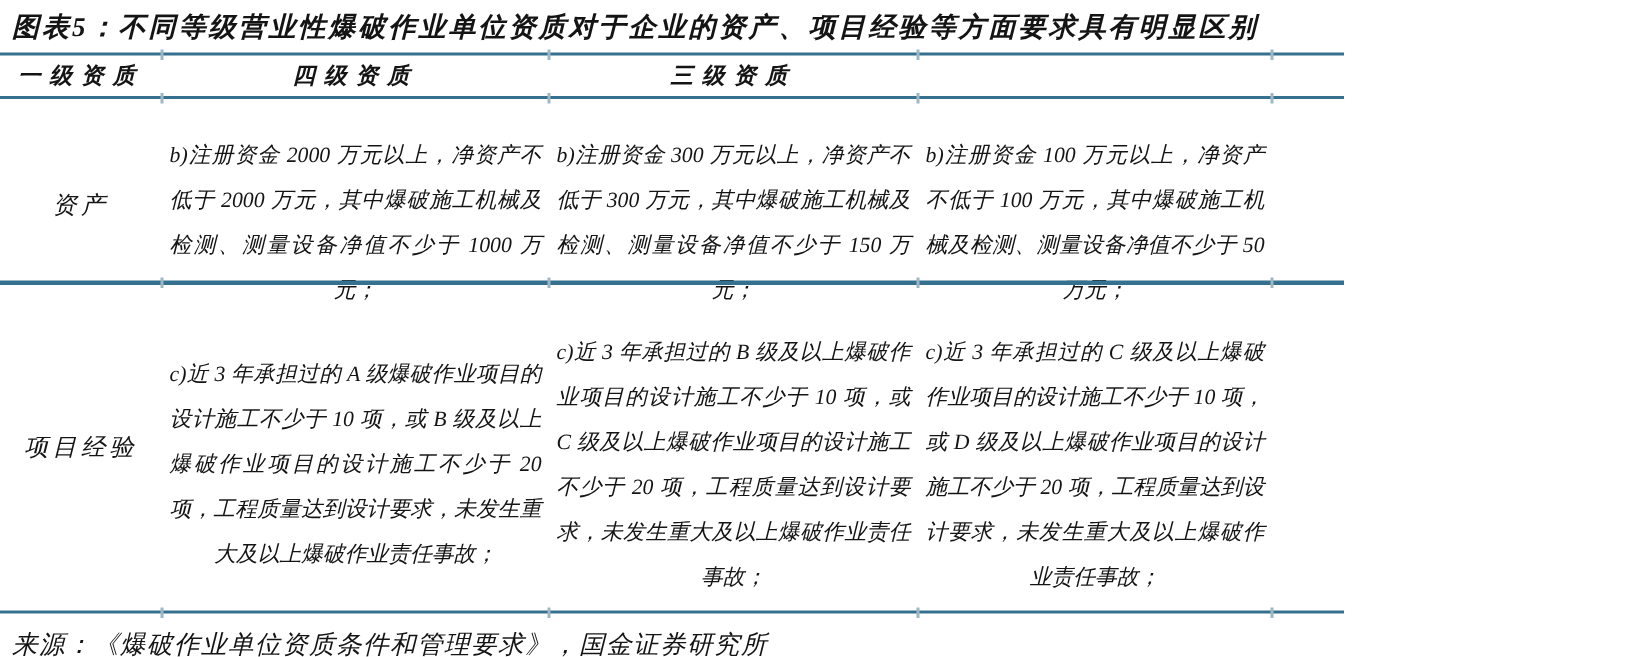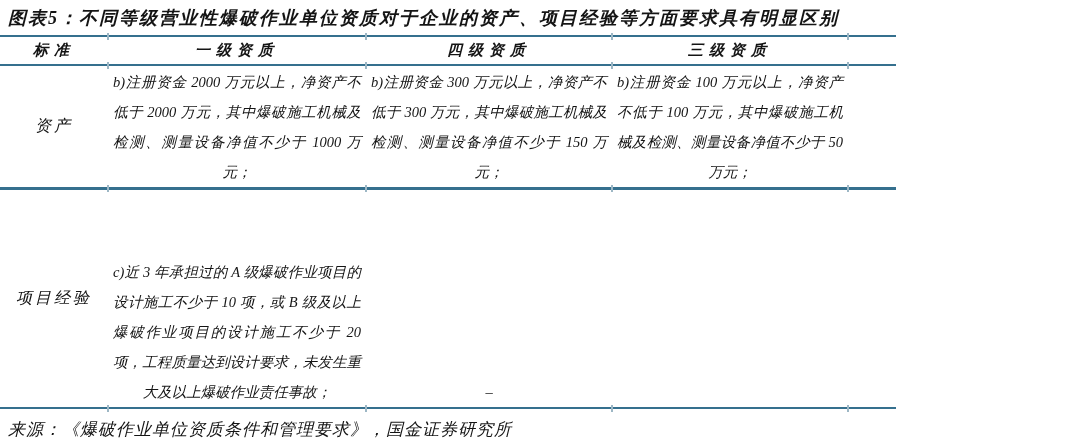--- a/index.html
+++ b/index.html
@@ -24,23 +24,23 @@
     display:flex; align-items:center; justify-content:center;
     font-weight:bold; font-style:italic; font-size:15px; letter-spacing:6px;
   }
   .body-row.asset   { height:121px; }
   .body-row.project { height:217px; }
   .label-cell {
     display:flex; align-items:center; justify-content:center;
     font-style:italic; font-size:16px; letter-spacing:3px;
   }
   .cell {
-    display:flex; flex-direction:column; justify-content:flex-end;
+    display:flex; flex-direction:column; justify-content:center;
     font-style:italic; font-size:14.5px; line-height:30px;
-    padding:0 5px; box-sizing:border-box;
+    padding:0 5px; box-sizing:border-box;margin-top:23px;
   }
   .cell .txt { text-align:justify; text-align-last:center; }
   .cell.dash .txt { text-align:center; }
   .source {
     font-style:italic; font-size:17px; letter-spacing:1px;
     padding:9px 8px 0 8px; white-space:nowrap;
   }
 </style>
 </head>
 <body>
@@ -52,21 +52,20 @@
   <div class="tbl">
 
     <div class="rule top">
       <span class="tick t1"></span>
       <span class="tick t2"></span>
       <span class="tick t3"></span>
       <span class="tick t4"></span>
     </div>
 
     <div class="row header-row">
-      <div class="header-cell">标准</div>
       <div class="header-cell">一级资质</div>
       <div class="header-cell">四级资质</div>
       <div class="header-cell">三级资质</div>
     </div>
 
     <div class="rule">
       <span class="tick t1"></span>
       <span class="tick t2"></span>
       <span class="tick t3"></span>
       <span class="tick t4"></span>
@@ -90,20 +89,26 @@
       <span class="tick t2"></span>
       <span class="tick t3"></span>
       <span class="tick t4"></span>
     </div>
 
     <div class="row body-row project">
       <div class="label-cell">项目经验</div>
       <div class="cell">
         <div class="txt">c)近 3 年承担过的 A 级爆破作业项目的设计施工不少于 10 项，或 B 级及以上爆破作业项目的设计施工不少于 20 项，工程质量达到设计要求，未发生重大及以上爆破作业责任事故；</div>
       </div>
+      <div class="cell">
+        <div class="txt">c)近 3 年承担过的 B 级及以上爆破作业项目的设计施工不少于 10 项，或 C 级及以上爆破作业项目的设计施工不少于 20 项，工程质量达到设计要求，未发生重大及以上爆破作业责任事故；</div>
+      </div>
+      <div class="cell">
+        <div class="txt">c)近 3 年承担过的 C 级及以上爆破作业项目的设计施工不少于 10 项，或 D 级及以上爆破作业项目的设计施工不少于 20 项，工程质量达到设计要求，未发生重大及以上爆破作业责任事故；</div>
+      </div>
       <div class="cell dash">
         <div class="txt">–</div>
       </div>
     </div>
 
     <div class="rule bottom">
       <span class="tick t1"></span>
       <span class="tick t2"></span>
       <span class="tick t3"></span>
       <span class="tick t4"></span>

